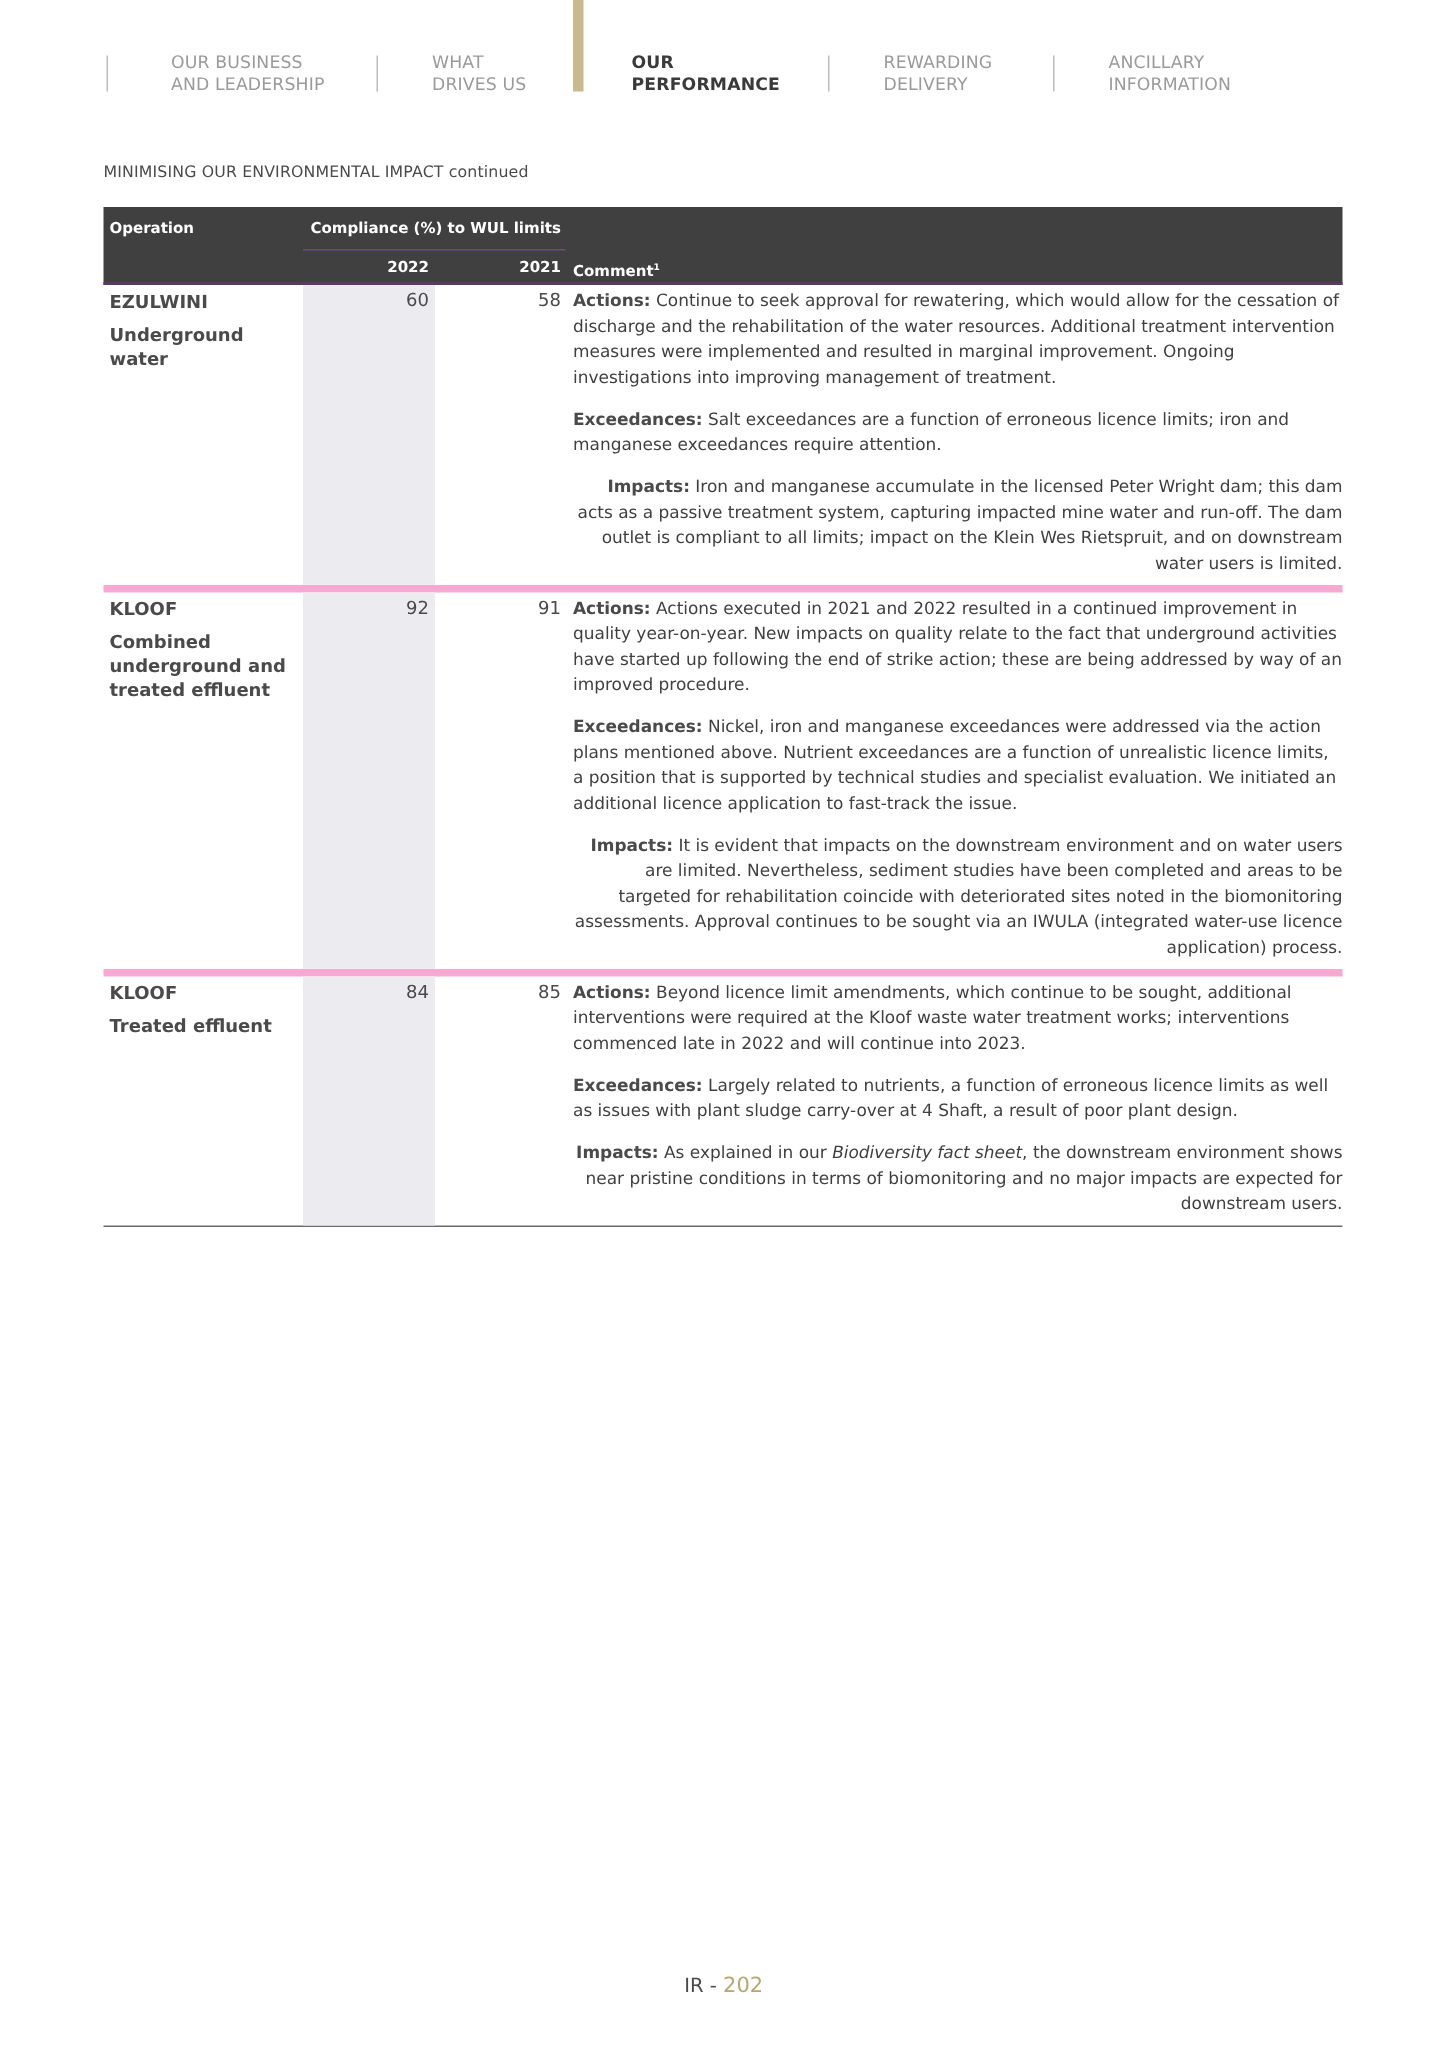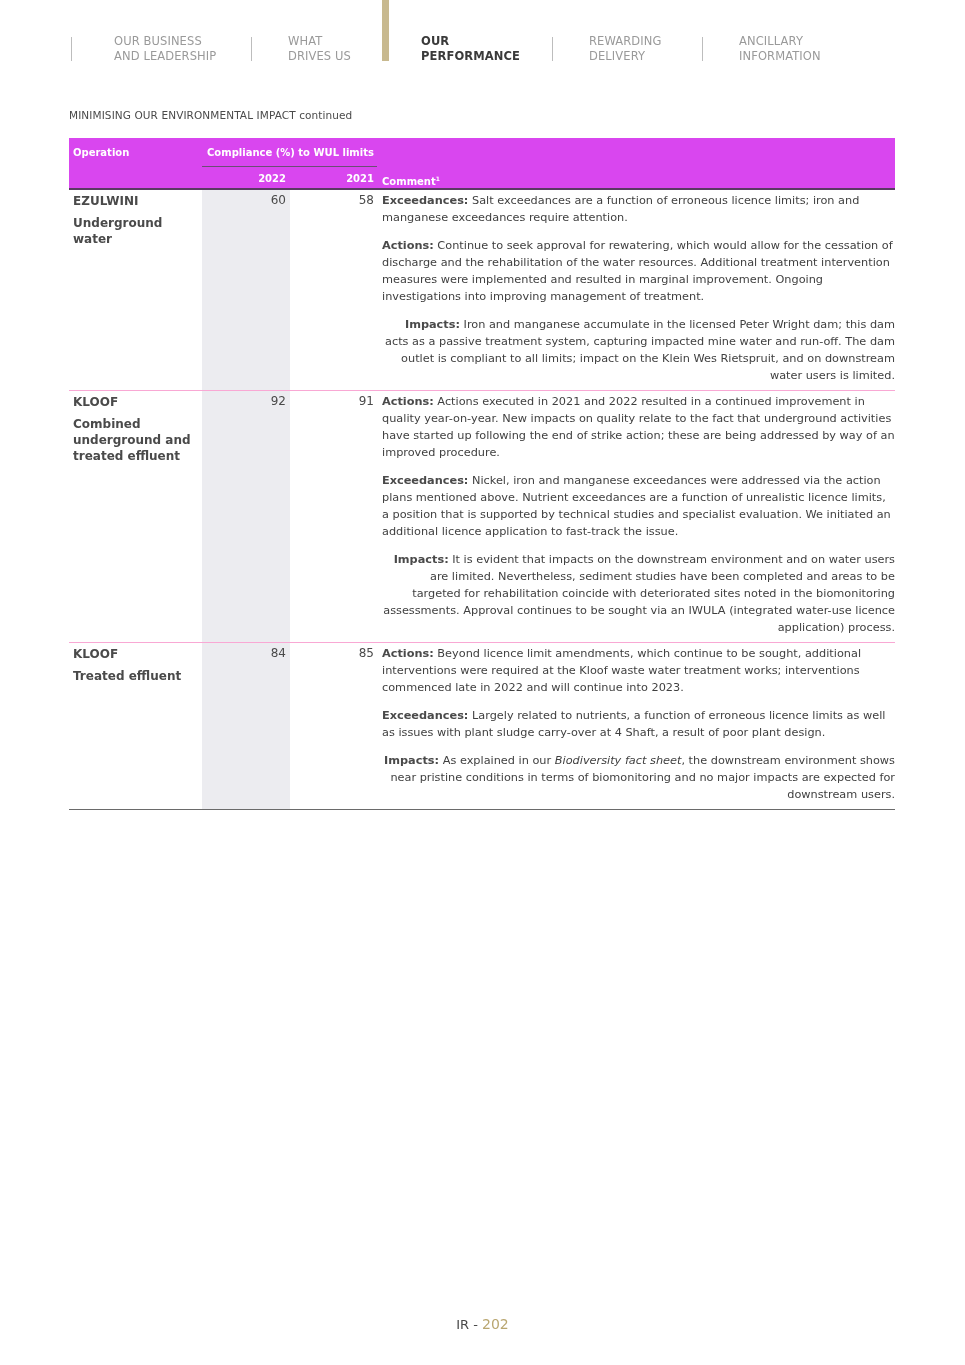--- a/index.html
+++ b/index.html
@@ -10,31 +10,31 @@
   .topnav { position: absolute; top: 0; left: 0; width: 894px; height: 70px; }
   .nav-item { position: absolute; top: 34px; font-size: 11.5px; line-height: 15px; color: #9a9a9a; text-transform: uppercase; letter-spacing: 0.1px; }
   .nav-item.active { color: #3a3a3a; font-weight: bold; }
   .nav-sep { position: absolute; top: 37px; width: 1px; height: 24px; background: #bdbdbd; }
   .nav-active-bar { position: absolute; top: 0; left: 382px; width: 7px; height: 61px; background: #c8b98f; }
 
   .section-label { position: absolute; top: 109px; left: 69px; font-size: 10.5px; color: #4a4a4a; letter-spacing: 0.1px; }
 
   
   .tbl { position: absolute; top: 138px; left: 69px; width: 826px; }
-  .thead { position: relative; height: 52px; background: #d946ef; border-bottom: 2px solid #5a3a63; }
+  .thead { position: relative; height: 52px; background: #404040; border-bottom: 2px solid #5a3a63; }
   .th { position: absolute; color: #ffffff; font-size: 10px; font-weight: bold; }
   .th-operation { left: 4px; top: 9px; }
   .th-compliance { left: 138px; top: 9px; }
   .th-2022 { left: 133px; width: 84px; text-align: right; top: 35px; }
   .th-2021 { left: 217px; width: 88px; text-align: right; top: 35px; }
   .th-comment { left: 313px; top: 37px; }
   .th-comment sup { font-size: 6px; vertical-align: super; }
   .thead-divider { position: absolute; left: 133px; top: 28px; width: 175px; height: 1px; background: #6b4e74; }
 
-  .row { position: relative; border-bottom: 1px solid #f9a8d4; }
+  .row { position: relative; border-bottom: 5px solid #f9a8d4; }
   .row.last { border-bottom: 1.5px solid #6a6a6a; }
   .shade { position: absolute; top: 0; bottom: 0; left: 133px; width: 88px; background: #ececf0; }
   .op { position: absolute; left: 4px; top: 3px; width: 125px; font-size: 12px; font-weight: bold; color: #4a4a4a; line-height: 16px; }
   .op .name { display: block; margin-bottom: 6px; }
   .val2022 { position: absolute; left: 133px; width: 84px; text-align: right; top: 3px; font-size: 12px; color: #4a4a4a; }
   .val2021 { position: absolute; left: 217px; width: 88px; text-align: right; top: 3px; font-size: 12px; color: #4a4a4a; }
   .comment { margin-left: 313px; padding-top: 2px; padding-bottom: 6px; font-size: 11.3px; line-height: 17px; color: #3f3f3f; width: 513px; }
   .comment p { margin-bottom: 11px; }
   .comment p:last-child { margin-bottom: 0; text-align: right; }
   .comment b { font-weight: bold; color: #4a4a4a; }
@@ -88,22 +88,22 @@
 
   <div class="row">
     <div class="shade"></div>
     <div class="op">
       <span class="name">EZULWINI</span>
       <span>Underground water</span>
     </div>
     <div class="val2022">60</div>
     <div class="val2021">58</div>
     <div class="comment">
+      <p><b>Actions:</b><span> Continue to seek approval for rewatering, which would allow for the cessation of discharge and the rehabilitation of the water resources. Additional treatment intervention measures were implemented and resulted in marginal improvement. Ongoing investigations into improving management of treatment.</span></p>
       <p><b>Exceedances:</b><span> Salt exceedances are a function of erroneous licence limits; iron and manganese exceedances require attention.</span></p>
-      <p><b>Actions:</b><span> Continue to seek approval for rewatering, which would allow for the cessation of discharge and the rehabilitation of the water resources. Additional treatment intervention measures were implemented and resulted in marginal improvement. Ongoing investigations into improving management of treatment.</span></p>
       <p><b>Impacts:</b><span> Iron and manganese accumulate in the licensed Peter Wright dam; this dam acts as a passive treatment system, capturing impacted mine water and run-off. The dam outlet is compliant to all limits; impact on the Klein Wes Rietspruit, and on downstream water users is limited.</span></p>
     </div>
   </div>
 
   <div class="row">
     <div class="shade"></div>
     <div class="op">
       <span class="name">KLOOF</span>
       <span>Combined underground and treated effluent</span>
     </div>

